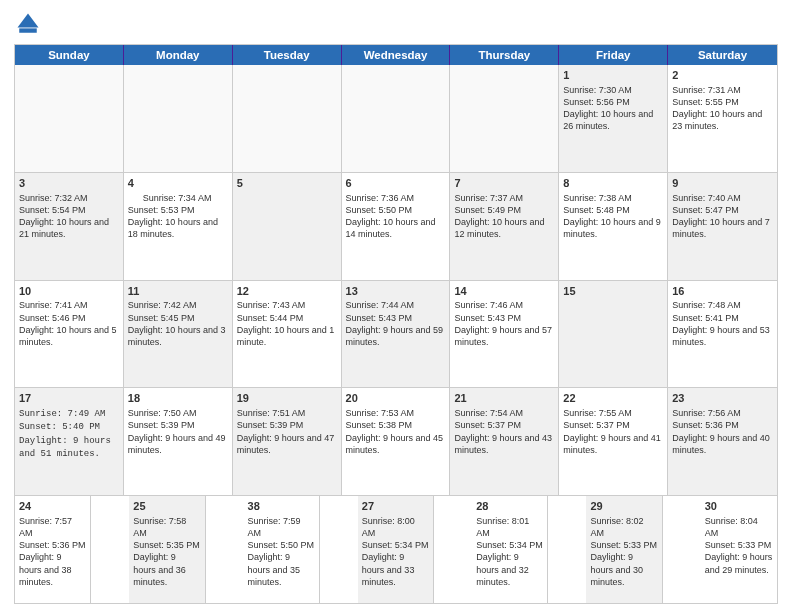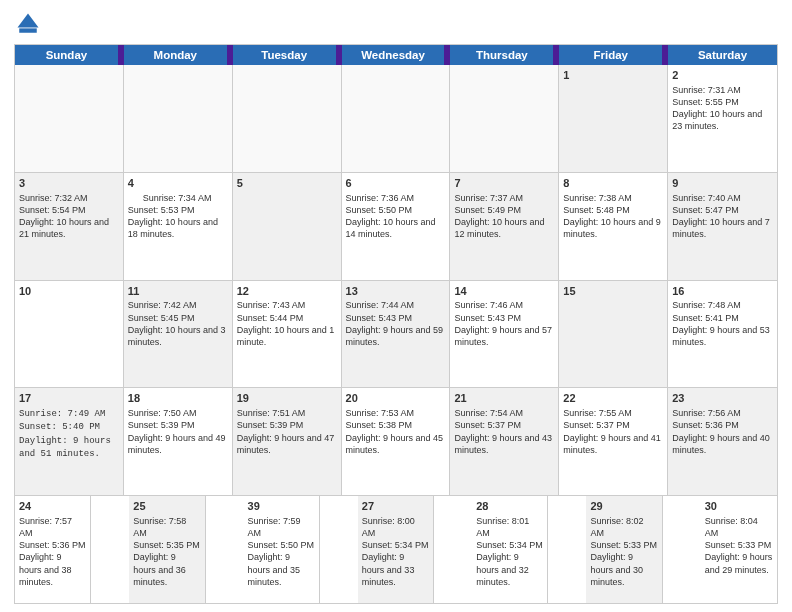--- a/index.html
+++ b/index.html
@@ -71,21 +71,21 @@
       display: grid;
       grid-template-columns: repeat(7, 1fr);
       background: #2a6db5;
     }
     .cal-header-cell {
       color: #fff;
       font-size: 11.5px;
       font-weight: bold;
       text-align: center;
       padding: 4px 2px;
-      border-right: 6px solid #4c1d95;
+      border-right: 1px solid #4c1d95;
     }
     .cal-header-cell:last-child { border-right: none; }
     .cal-body {
       flex: 1;
       display: flex;
       flex-direction: column;
     }
     .cal-week {
       display: grid;
       grid-template-columns: repeat(7, 1fr);
@@ -143,21 +143,23 @@
         <div class="cal-header-cell">Friday</div>
         <div class="cal-header-cell">Saturday</div>
       </div>
     <div class="cal-body">
     <div class="cal-week">
           <div class="cal-cell empty"></div>
           <div class="cal-cell empty"></div>
           <div class="cal-cell empty"></div>
           <div class="cal-cell empty"></div>
           <div class="cal-cell empty"></div>
-          <div class="cal-cell shaded"><span class="day-num">1</span></div>
+          <div class="cal-cell shaded"><span class="day-num">1</span><span style="white-space: pre-line;">Sunrise: 7:30 AM
+Sunset: 5:56 PM
+Daylight: 10 hours and 26 minutes.</span></div>
           <div class="cal-cell"><span class="day-num">2</span><span style="white-space: pre-line;">Sunrise: 7:31 AM
 Sunset: 5:55 PM
 Daylight: 10 hours and 23 minutes.</span></div>
         </div>
         <div class="cal-week">
           <div class="cal-cell shaded"><span class="day-num">3</span><span style="white-space: pre-line;">Sunrise: 7:32 AM
 Sunset: 5:54 PM
 Daylight: 10 hours and 21 minutes.</span></div>
           <div class="cal-cell"><span class="day-num">4</span><span style="white-space: pre-line; margin-left: 15px;">Sunrise: 7:34 AM
 Sunset: 5:53 PM
@@ -170,21 +172,23 @@
 Sunset: 5:49 PM
 Daylight: 10 hours and 12 minutes.</span></div>
           <div class="cal-cell"><span class="day-num">8</span><span style="white-space: pre-line;">Sunrise: 7:38 AM
 Sunset: 5:48 PM
 Daylight: 10 hours and 9 minutes.</span></div>
           <div class="cal-cell shaded"><span class="day-num">9</span><span style="white-space: pre-line;">Sunrise: 7:40 AM
 Sunset: 5:47 PM
 Daylight: 10 hours and 7 minutes.</span></div>
         </div>
         <div class="cal-week">
-          <div class="cal-cell"><span class="day-num">10</span></div>
+          <div class="cal-cell"><span class="day-num">10</span><span style="white-space: pre-line;">Sunrise: 7:41 AM
+Sunset: 5:46 PM
+Daylight: 10 hours and 5 minutes.</span></div>
           <div class="cal-cell shaded"><span class="day-num">11</span><span style="white-space: pre-line;">Sunrise: 7:42 AM
 Sunset: 5:45 PM
 Daylight: 10 hours and 3 minutes.</span></div>
           <div class="cal-cell"><span class="day-num">12</span><span style="white-space: pre-line;">Sunrise: 7:43 AM
 Sunset: 5:44 PM
 Daylight: 10 hours and 1 minute.</span></div>
           <div class="cal-cell shaded"><span class="day-num">13</span><span style="white-space: pre-line;">Sunrise: 7:44 AM
 Sunset: 5:43 PM
 Daylight: 9 hours and 59 minutes.</span></div>
           <div class="cal-cell"><span class="day-num">14</span><span style="white-space: pre-line;">Sunrise: 7:46 AM
@@ -218,21 +222,21 @@
 Sunset: 5:36 PM
 Daylight: 9 hours and 40 minutes.</span></div>
         </div>
         <div class="cal-week">
           <div class="cal-cell"><span class="day-num">24</span><span style="white-space: pre-line;">Sunrise: 7:57 AM
 Sunset: 5:36 PM
 Daylight: 9 hours and 38 minutes.</span></div>
           <div class="cal-cell shaded"><span class="day-num">25</span><span style="white-space: pre-line;">Sunrise: 7:58 AM
 Sunset: 5:35 PM
 Daylight: 9 hours and 36 minutes.</span></div>
-          <div class="cal-cell"><span class="day-num">39</span><span style="white-space: pre-line;">Sunrise: 7:59 AM
+          <div class="cal-cell"><span class="day-num">38</span><span style="white-space: pre-line;">Sunrise: 7:59 AM
 Sunset: 5:50 PM
 Daylight: 9 hours and 35 minutes.</span></div>
           <div class="cal-cell shaded"><span class="day-num">27</span><span style="white-space: pre-line;">Sunrise: 8:00 AM
 Sunset: 5:34 PM
 Daylight: 9 hours and 33 minutes.</span></div>
           <div class="cal-cell"><span class="day-num">28</span><span style="white-space: pre-line;">Sunrise: 8:01 AM
 Sunset: 5:34 PM
 Daylight: 9 hours and 32 minutes.</span></div>
           <div class="cal-cell shaded"><span class="day-num">29</span><span style="white-space: pre-line;">Sunrise: 8:02 AM
 Sunset: 5:33 PM

